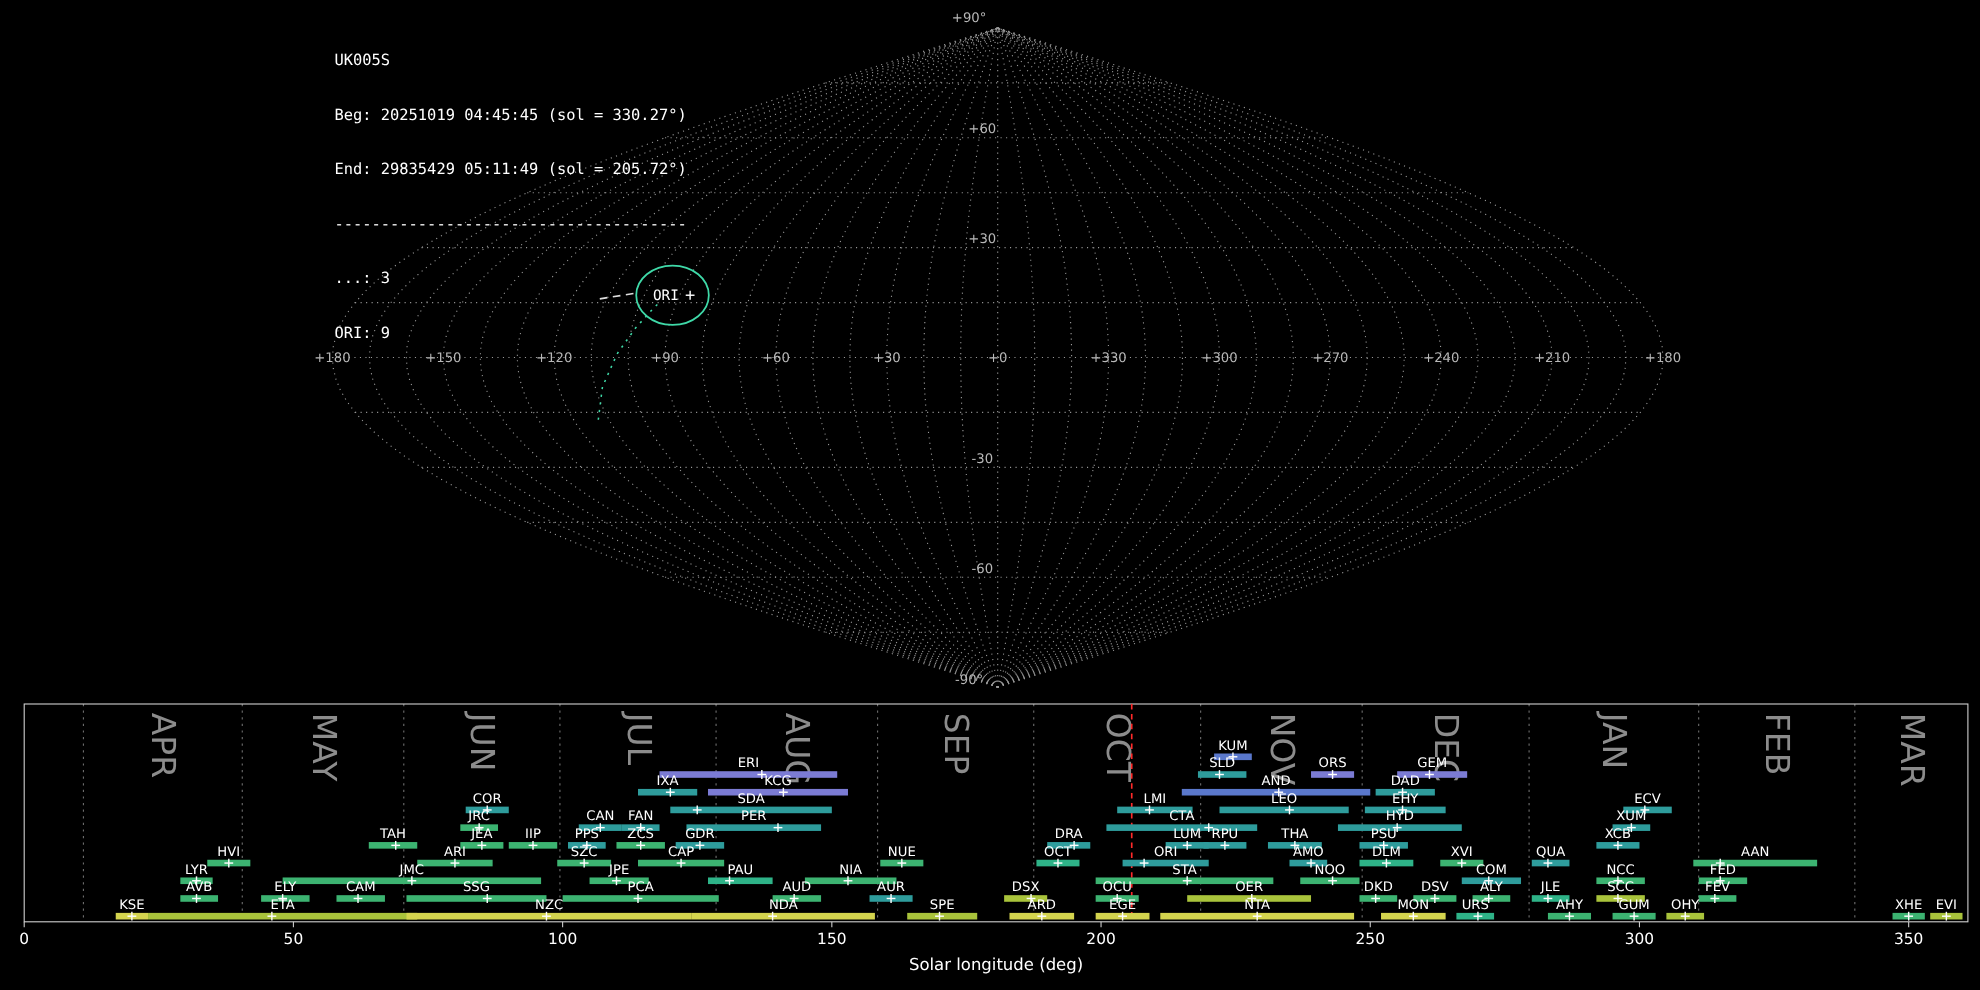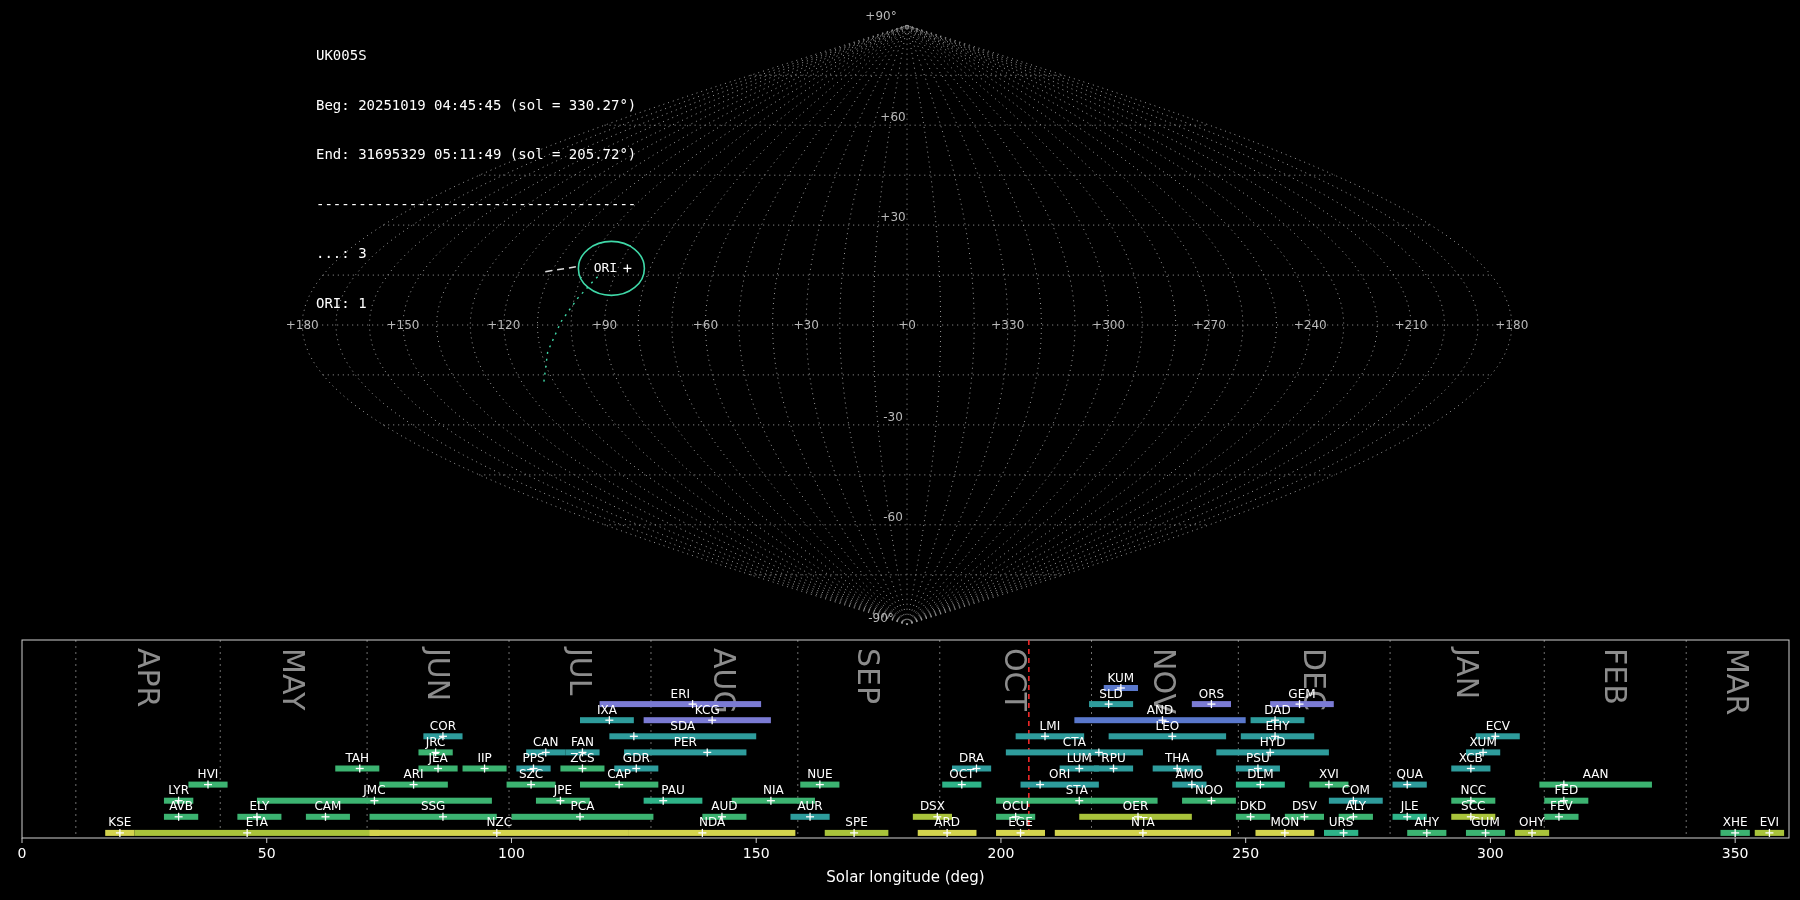--- a/index.html
+++ b/index.html
@@ -1,19 +1,19 @@
 <!DOCTYPE html>
 <html><head>
 <meta charset="utf-8">
 <style>
   html,body{margin:0;padding:0;background:#000;}
   body{width:1800px;height:900px;overflow:hidden;}
   .screen{position:relative;width:1800px;height:900px;background:#000;font-family:"DejaVu Sans",sans-serif;}
   #plot-svg{position:absolute;left:0;top:0;display:block;}
-  #info{position:absolute;left:316px;top:14px;color:#ffffff;font-family:"DejaVu Sans Mono",monospace;font-size:14px;line-height:1.18;white-space:pre;}
+  #info{position:absolute;left:304px;top:14px;color:#ffffff;font-family:"DejaVu Sans Mono",monospace;font-size:14px;line-height:1.18;white-space:pre;}
   svg text{font-family:"DejaVu Sans",sans-serif;}
   svg text.mono{font-family:"DejaVu Sans Mono",monospace;}
 </style>
 </head>
 <body>
 
 <div class="screen">
   <svg id="plot-svg" width="1800" height="900" viewBox="0 0 1800 900">
       <g>
         <line x1="750.5" y1="574.8" x2="1063.5" y2="574.8" fill="none" stroke="#9a9a9a" stroke-width="1" stroke-dasharray="1 4"></line>
@@ -480,18 +480,18 @@
         <line x1="1735.157894736842" y1="828.9" x2="1735.157894736842" y2="836.9" stroke="#ffffff" stroke-width="1.3"></line>
         <rect x="1754.7368421052631" y="829.9" width="29.368421052631675" height="6" fill="#a9c33b"></rect>
         <text x="1769.421052631579" y="826.4" fill="#ffffff" font-size="12" text-anchor="middle">EVI</text>
         <line x1="1765.421052631579" y1="832.9" x2="1773.421052631579" y2="832.9" stroke="#ffffff" stroke-width="1.3"></line>
         <line x1="1769.421052631579" y1="828.9" x2="1769.421052631579" y2="836.9" stroke="#ffffff" stroke-width="1.3"></line>
       </g>
     </svg>
   <div id="info">
     <div>UK005S</div>
     <div>Beg: 20251019 04:45:45 (sol = 330.27°)</div>
-    <div>End: 31695329 05:11:49 (sol = 205.72°)</div>
+    <div>End: 29835429 05:11:49 (sol = 205.72°)</div>
     <div>--------------------------------------</div>
     <div>...: 3</div>
-    <div>ORI: 1</div>
+    <div>ORI: 9</div>
   </div>
 </div>
 
 </body></html>

